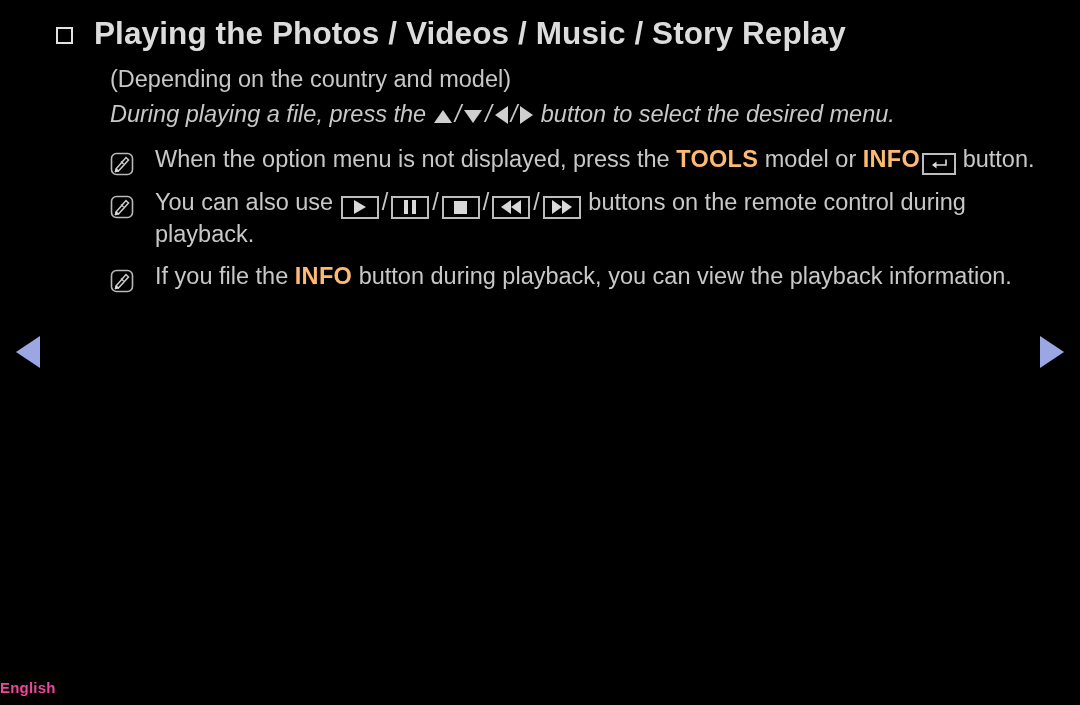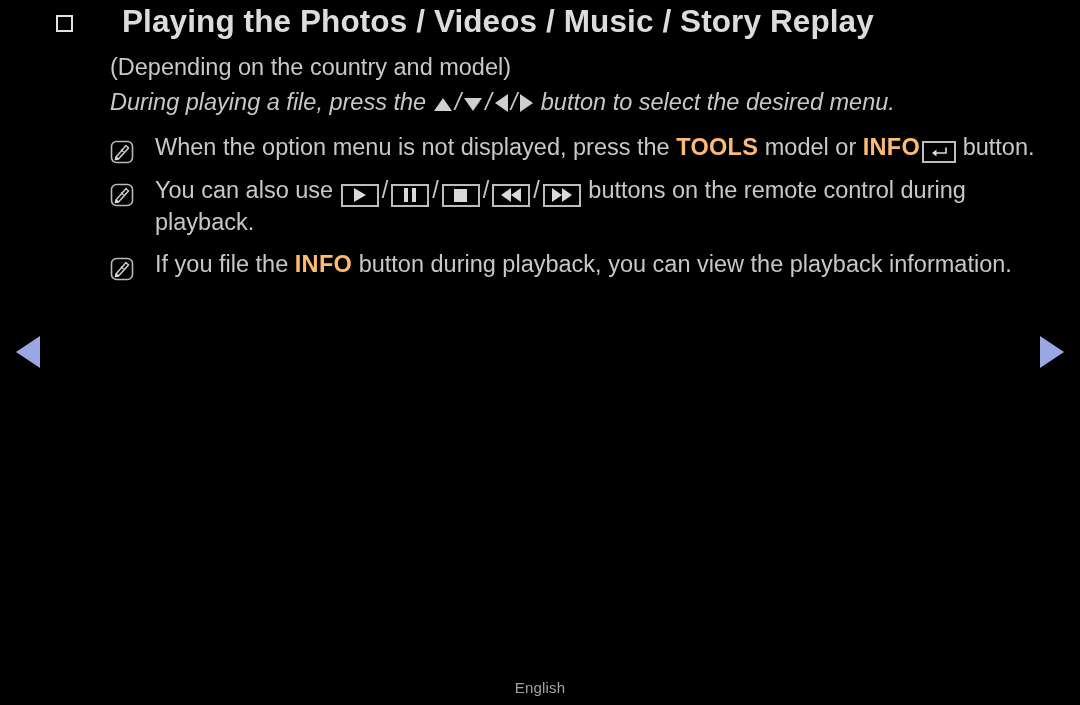--- a/index.html
+++ b/index.html
@@ -20,22 +20,21 @@
   #page {
     position: absolute;
     inset: 0;
     background: #000000;
   }
 
   
   .title-row {
     display: flex;
     align-items: flex-start;
-    padding: 2px 0 0 56px;
-    gap: 28px;
+    padding: 14px 0 0 56px;
   }
   .bullet-square {
     width: 17px;
     height: 17px;
     margin-top: 13px;
     margin-right: 21px;
     flex: 0 0 auto;
     position: relative;
   }
   .bullet-square::before {
@@ -169,24 +168,24 @@
     border-bottom: 16px solid transparent;
     border-left: 24px solid #9aa7e3;
   }
 
   
   .footer {
     position: absolute;
     left: 0;
     right: 0;
     bottom: 9px;
-    text-align: center;
+    text-align: left;
     font-size: 15px;
-    font-weight: normal;
-    color: #a3a3a3;
+    font-weight: bold;
+    color: #ec4899;
     letter-spacing: 0.2px;
   }
 </style>
 </head>
 <body>
 
 <div id="page">
 
   <div class="title-row">
     <span class="bullet-square"></span>

